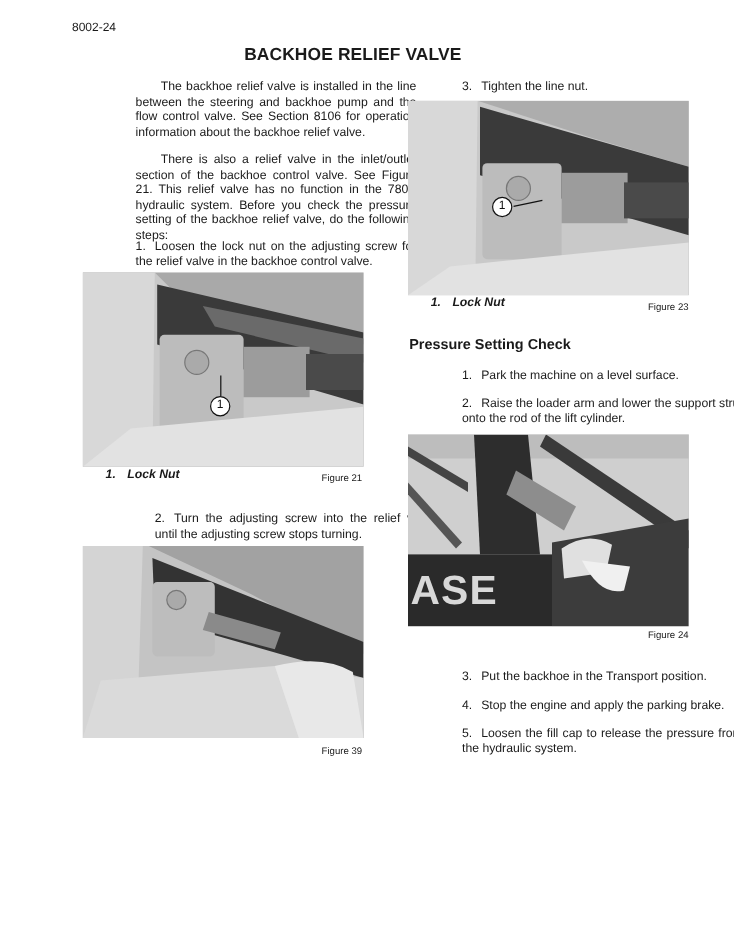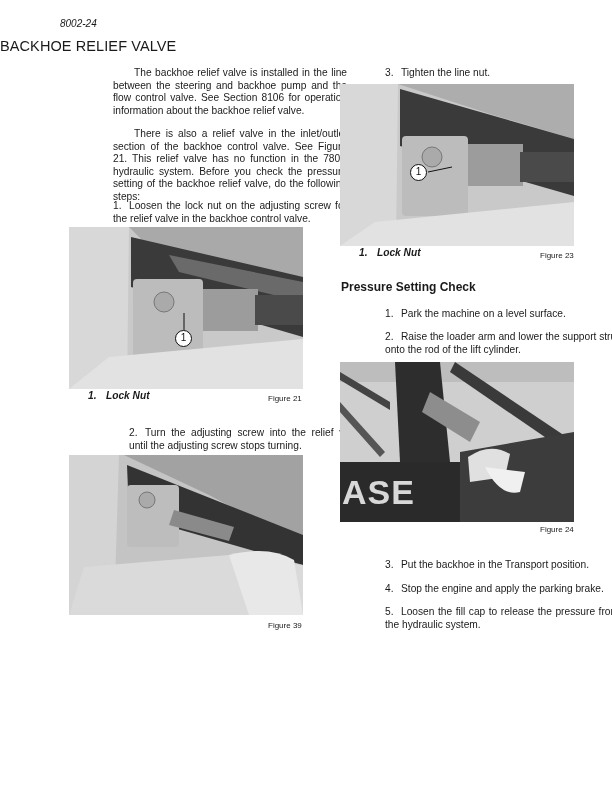--- a/index.html
+++ b/index.html
@@ -1,20 +1,20 @@
 <!DOCTYPE html>
 <html><head>
   <meta charset="utf-8">
   <style>
     * { margin: 0; padding: 0; box-sizing: border-box; }
     html, body { width: 612px; height: 792px; background: #ffffff; overflow: hidden; }
     body { position: relative; font-family: "Liberation Sans", sans-serif; color: #1a1a1a; }
 
-    .page-number { position: absolute; left: 60px; top: 18px; font-size: 10px; font-style: italic; }
-    .page-title { position: absolute; left: 0; width: 588px; top: 38px; font-size: 14.5px; font-weight: normal; letter-spacing: 0.1px; }
+    .page-number { position: absolute; left: 60px; top: 18px; font-size: 10px; }
+    .page-title { position: absolute; left: 0; width: 588px; top: 38px; text-align: center; font-size: 14.5px; font-weight: bold; letter-spacing: 0.1px; }
 
     .para { position: absolute; font-size: 10.2px; line-height: 12.6px; text-align: justify; margin-left: 44px; }
     .para.indent { text-indent: 21px; }
     .step-num { display: inline-block; width: 16px; }
 
     .figure { position: absolute; overflow: hidden; background: #bdbdbd; }
     .figure svg { display: block; width: 100%; height: 100%; }
 
     .caption-left { position: absolute; font-size: 10.2px; font-style: italic; font-weight: bold; }
     .caption-left .cap-num { display: inline-block; width: 18px; }

